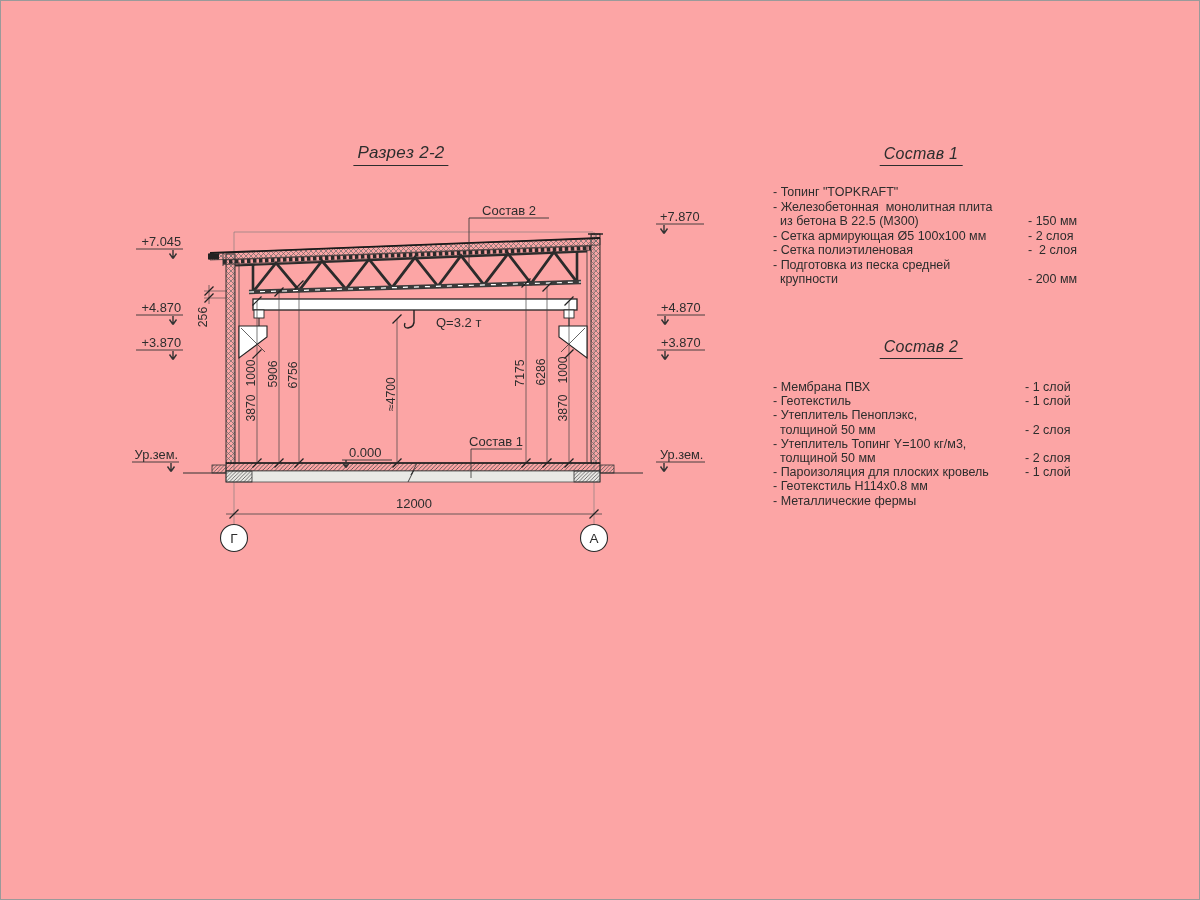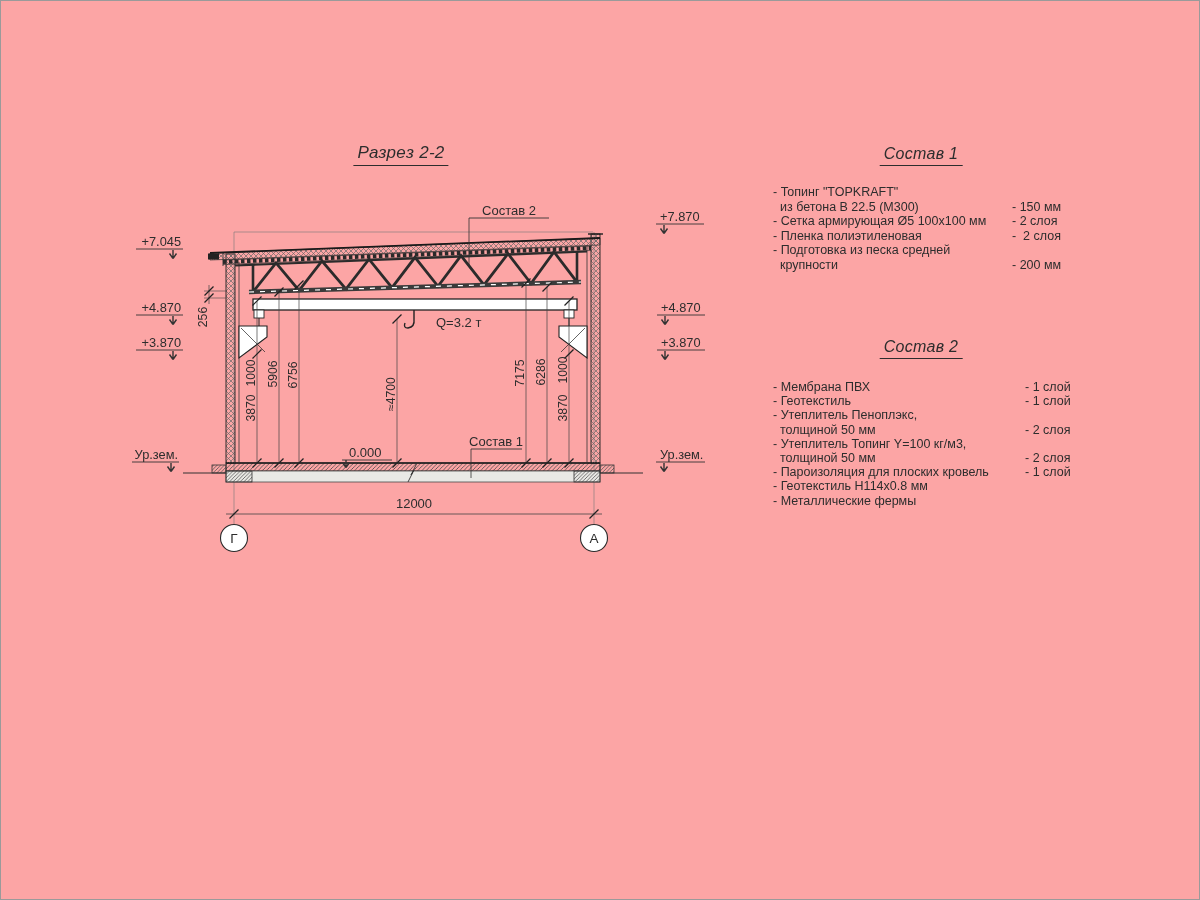--- a/index.html
+++ b/index.html
@@ -11,21 +11,21 @@
          border-bottom:1.2px solid #2d2d2d;padding:0 4px 2px 4px;white-space:nowrap;}
   .heading{position:absolute;transform:translateX(-50%);left:920px;
            font-style:italic;font-size:16px;letter-spacing:.3px;
            border-bottom:1.2px solid #2d2d2d;padding:0 4px 2px 4px;white-space:nowrap;}
   .h1{top:144px;} .h2{top:337px;}
   .panel{position:absolute;left:772px;width:330px;font-size:12.5px;}
   .p1{top:184px;line-height:14.5px;}
   .p2{top:379px;line-height:14.2px;}
   .row{position:relative;white-space:pre;}
   .row .v{position:absolute;top:0;white-space:pre;}
-  .p1 .row .v{left:239px;}
+  .p1 .row .v{left:255px;}
   .p2 .row .v{left:252px;}
   svg{position:absolute;left:0;top:0;}
   svg text{font-family:"Liberation Sans",sans-serif;fill:#2d2d2d;}
   .dim{font-size:12.2px;}
   .elev{font-size:12.8px;}
   .lbl{font-size:13px;}
   .axl{font-size:13.5px;}
 </style>
 </head>
 <body>
@@ -219,23 +219,24 @@
     <g stroke="#333">
       <text class="lbl" x="348" y="456" stroke="none">0.000</text>
       <line x1="341" y1="459" x2="391" y2="459" stroke-width="0.9"></line>
       <path d="M345 459 L345 466 M341.5 461.5 L345 466.5 M348.5 461.5 L345 466.5" fill="none" stroke-width="1.4"></path>
     </g>
   </svg>
 
   <div class="heading h1">Состав 1</div>
   <div class="panel p1">
     <div class="row"><span class="t">- Топинг "TOPKRAFT"</span><span class="v"></span></div>
+    <div class="row"><span class="t">- Железобетонная  монолитная плита</span><span class="v"></span></div>
     <div class="row"><span class="t">  из бетона В 22.5 (М300)</span><span class="v">- 150 мм</span></div>
     <div class="row"><span class="t">- Сетка армирующая Ø5 100х100 мм</span><span class="v">- 2 слоя</span></div>
-    <div class="row"><span class="t">- Пленка полиэтиленовая</span><span class="v">-  2 слоя</span></div>
+    <div class="row"><span class="t">- Сетка полиэтиленовая</span><span class="v">-  2 слоя</span></div>
     <div class="row"><span class="t">- Подготовка из песка средней</span><span class="v"></span></div>
     <div class="row"><span class="t">  крупности</span><span class="v">- 200 мм</span></div>
   </div>
 
   <div class="heading h2">Состав 2</div>
   <div class="panel p2">
     <div class="row"><span class="t">- Мембрана ПВХ</span><span class="v">- 1 слой</span></div>
     <div class="row"><span class="t">- Геотекстиль</span><span class="v">- 1 слой</span></div>
     <div class="row"><span class="t">- Утеплитель Пеноплэкс,</span><span class="v"></span></div>
     <div class="row"><span class="t">  толщиной 50 мм</span><span class="v">- 2 слоя</span></div>

